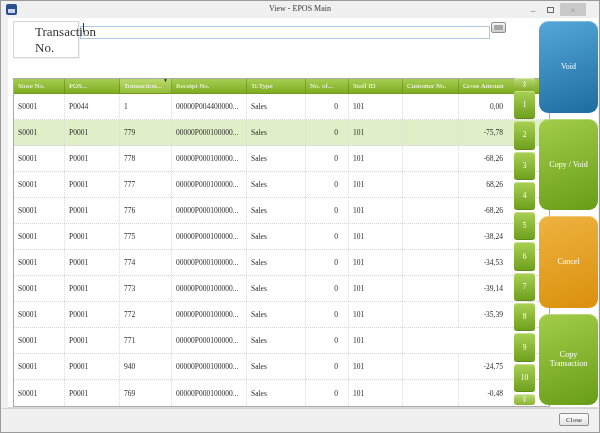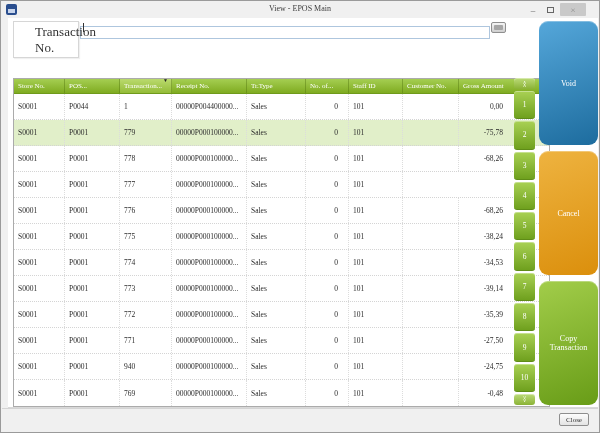--- a/index.html
+++ b/index.html
@@ -159,20 +159,21 @@
         </div>
         <div class="trow">
           <div class="tcell c0">S0001</div>
           <div class="tcell c1">P0001</div>
           <div class="tcell c2">777</div>
           <div class="tcell c3">00000P000100000...</div>
           <div class="tcell c4">Sales</div>
           <div class="tcell c5 r">0</div>
           <div class="tcell c6">101</div>
           <div class="tcell c7"></div>
+          <div class="tcell c8 r">68,26</div>
         </div>
         <div class="trow">
           <div class="tcell c0">S0001</div>
           <div class="tcell c1">P0001</div>
           <div class="tcell c2">776</div>
           <div class="tcell c3">00000P000100000...</div>
           <div class="tcell c4">Sales</div>
           <div class="tcell c5 r">0</div>
           <div class="tcell c6">101</div>
           <div class="tcell c7"></div>
@@ -224,21 +225,20 @@
         </div>
         <div class="trow">
           <div class="tcell c0">S0001</div>
           <div class="tcell c1">P0001</div>
           <div class="tcell c2">771</div>
           <div class="tcell c3">00000P000100000...</div>
           <div class="tcell c4">Sales</div>
           <div class="tcell c5 r">0</div>
           <div class="tcell c6">101</div>
           <div class="tcell c7"></div>
-          <div class="tcell c8 r">-27,50</div>
         </div>
         <div class="trow">
           <div class="tcell c0">S0001</div>
           <div class="tcell c1">P0001</div>
           <div class="tcell c2">940</div>
           <div class="tcell c3">00000P000100000...</div>
           <div class="tcell c4">Sales</div>
           <div class="tcell c5 r">0</div>
           <div class="tcell c6">101</div>
           <div class="tcell c7"></div>
@@ -274,20 +274,21 @@
       <div class="pnum">9</div>
       <div class="pnum">10</div>
       <div class="parrow">
         <span>∨</span>
         <span>∨</span>
       </div>
     </div>
 
   <div class="actions">
     <div class="abtn void">Void</div>
+    <div class="abtn green">Copy / Void</div>
     <div class="abtn cancel">Cancel</div>
     <div class="abtn green">Copy Transaction</div>
   </div>
 
   <div class="bottombar">
     <button class="close-btn">Close</button>
   </div>
 
 </div>
 

